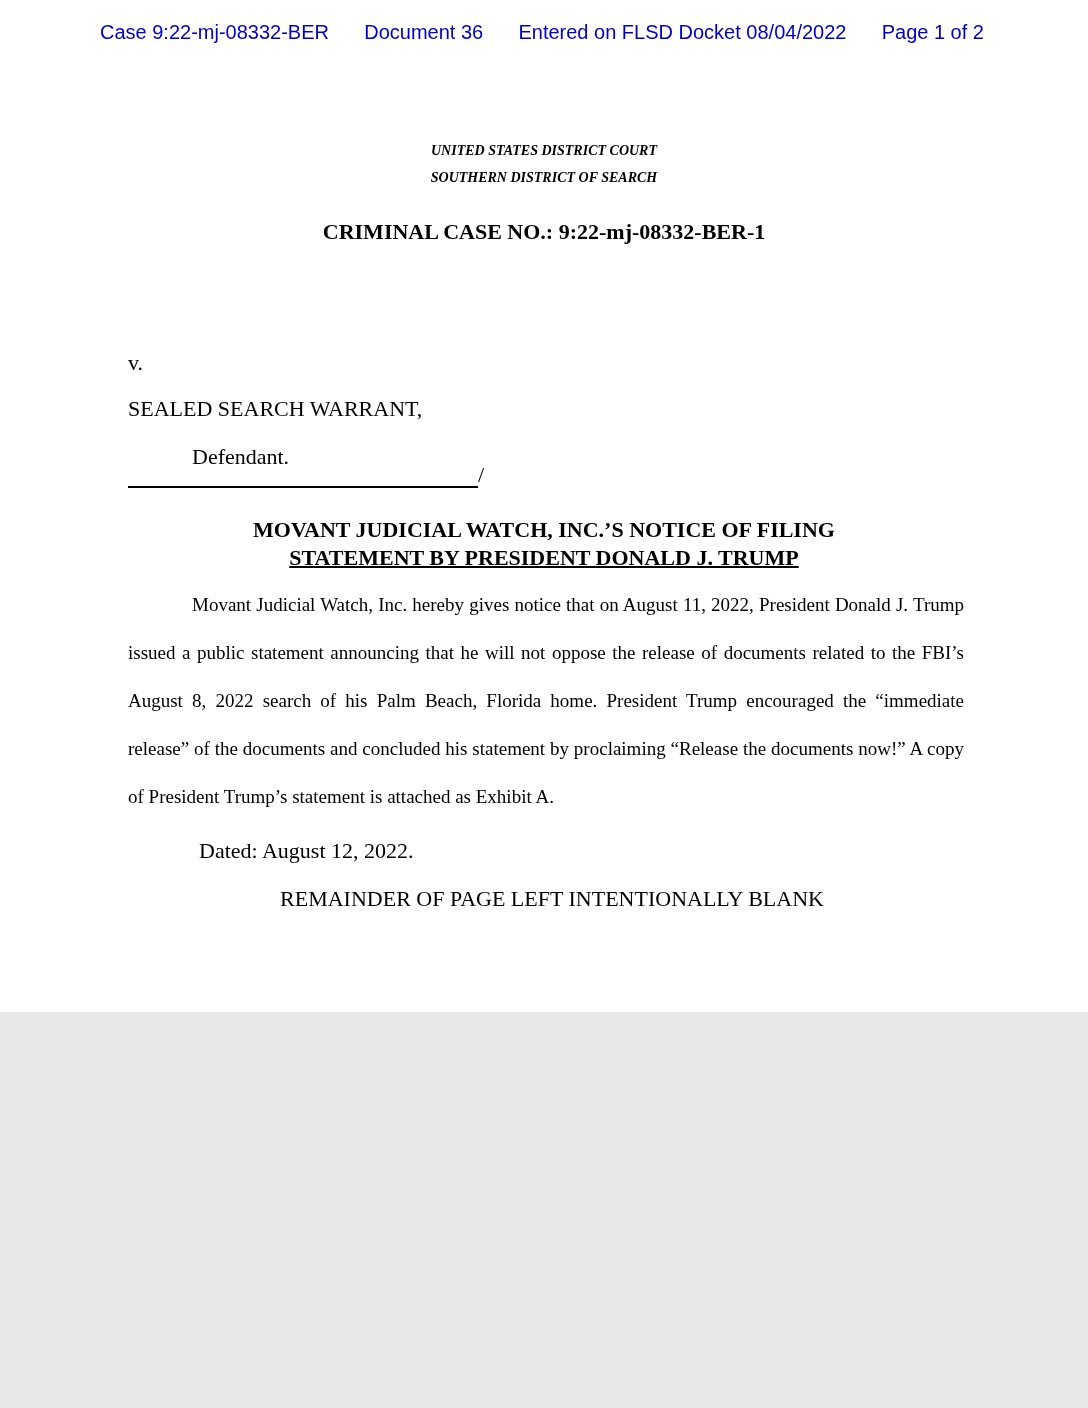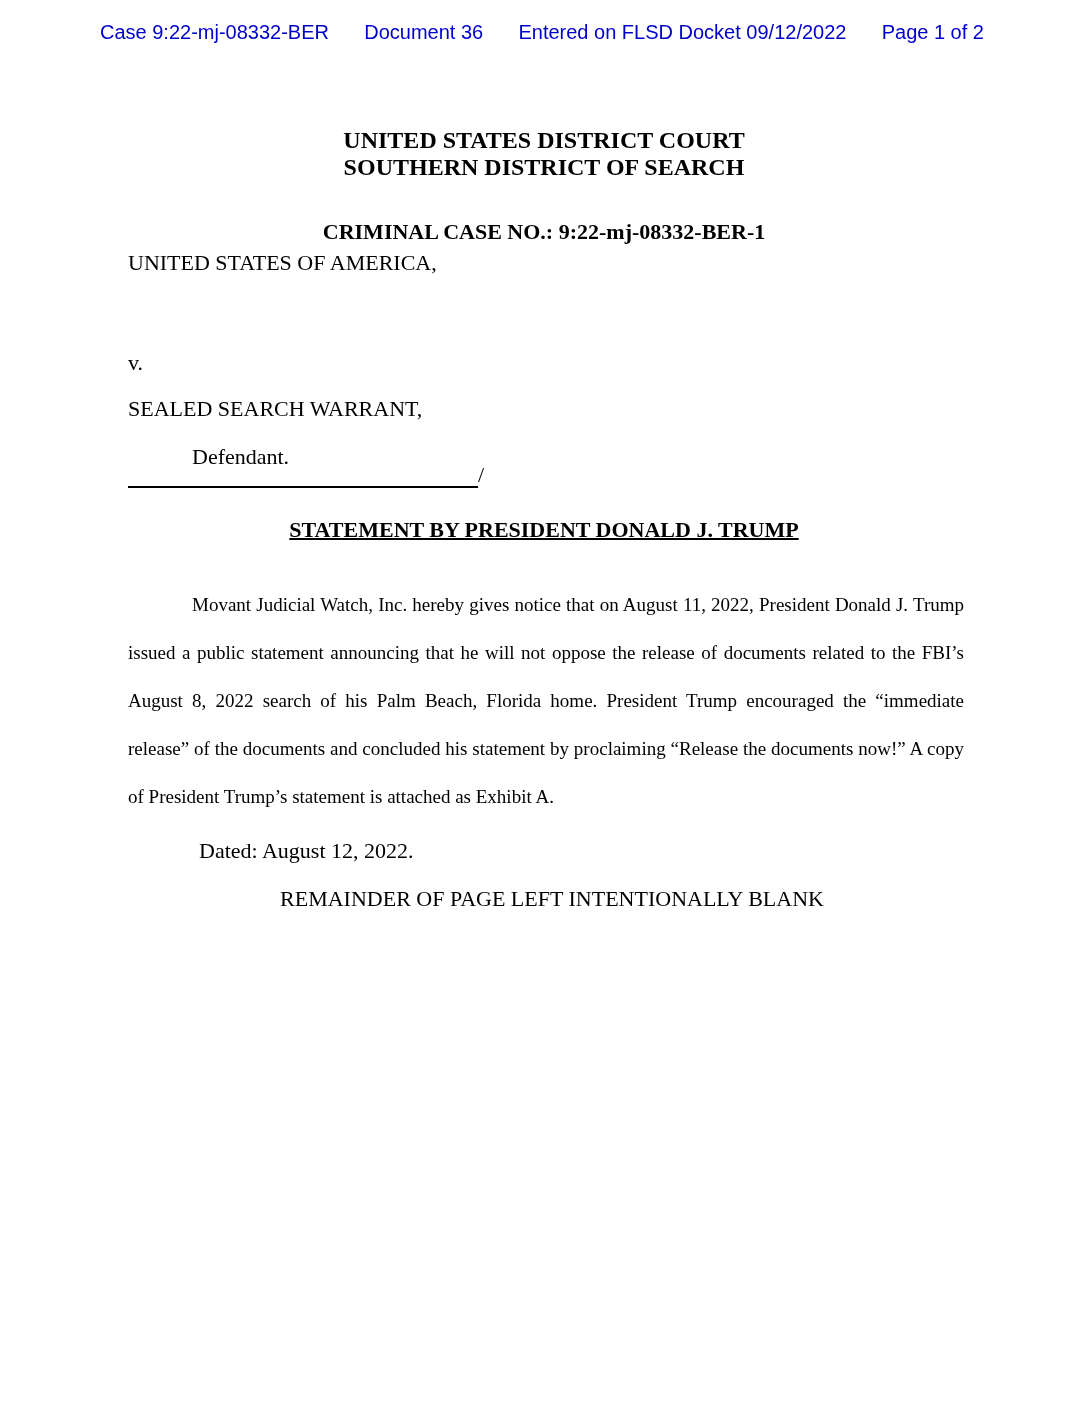--- a/index.html
+++ b/index.html
@@ -1,19 +1,19 @@
 <!DOCTYPE html>
 <html><head>
 <meta charset="utf-8">
 <style>
   html, body { margin: 0; padding: 0; background: #e8e8e8; }
   .page {
     position: relative;
     width: 1088px;
-    height: 1408px;
+    height: 1012px;
     margin: 0 auto;
     background: #ffffff;
     font-family: "Liberation Serif", "DejaVu Serif", serif;
     color: #000000;
     overflow: hidden;
   }
   .ecf-header {
     position: absolute;
     left: 100px;
     top: 21px;
@@ -22,26 +22,27 @@
     justify-content: space-between;
     font-family: "Liberation Sans", "DejaVu Sans", sans-serif;
     font-size: 20px;
     font-weight: 500;
     color: #0000cc;
     white-space: nowrap;
   }
   .court-title {
     position: absolute;
     left: 0;
-    top: 127px;
+    top: 137px;
     width: 1088px;
     text-align: center;
     font-weight: bold;
-    font-size: 24px;
+    font-size: 14px;
     line-height: 27px;
+    font-style: italic;
   }
   .case-number {
     position: absolute;
     left: 0;
     top: 199px;
     width: 1088px;
     text-align: center;
     font-weight: bold;
     font-size: 22px;
     margin-top: 20px;
@@ -98,41 +99,41 @@
   }
 </style>
 </head>
 <body>
 
 <div class="page">
 
   <div class="ecf-header">
     <span>Case 9:22-mj-08332-BER</span>
     <span>Document 36</span>
-    <span>Entered on FLSD Docket 09/12/2022</span>
+    <span>Entered on FLSD Docket 08/04/2022</span>
     <span>Page 1 of 2</span>
   </div>
 
   <div class="court-title">
     <div>UNITED STATES DISTRICT COURT</div>
     <div>SOUTHERN DISTRICT OF SEARCH</div>
   </div>
 
   <div class="case-number">CRIMINAL CASE NO.: 9:22-mj-08332-BER-1</div>
 
-  <div class="caption cap-usa">UNITED STATES OF AMERICA,</div>
   <div class="caption cap-v">v.</div>
   <div class="caption cap-defendant">Defendant.</div>
   <div class="caption cap-warrant">SEALED SEARCH WARRANT,</div>
 
   <div class="caption cap-divider">
     <span class="cap-line"></span><span class="cap-slash">/</span>
   </div>
 
   <div class="filing-title">
+    <div>MOVANT JUDICIAL WATCH, INC.’S NOTICE OF FILING</div>
     <div class="underlined">STATEMENT BY PRESIDENT DONALD J. TRUMP</div>
   </div>
 
   <div class="body-paragraph">Movant Judicial Watch, Inc. hereby gives notice that on August 11, 2022, President Donald J. Trump issued a public statement announcing that he will not oppose the release of documents related to the FBI’s August 8, 2022 search of his Palm Beach, Florida home.  President Trump encouraged the “immediate release” of the documents and concluded his statement by proclaiming “Release the documents now!”  A copy of President Trump’s statement is attached as Exhibit A.</div>
 
   <div class="dated-line">Dated: August 12, 2022.</div>
 
   <div class="remainder-line">REMAINDER OF PAGE LEFT INTENTIONALLY BLANK</div>
 
 </div>

